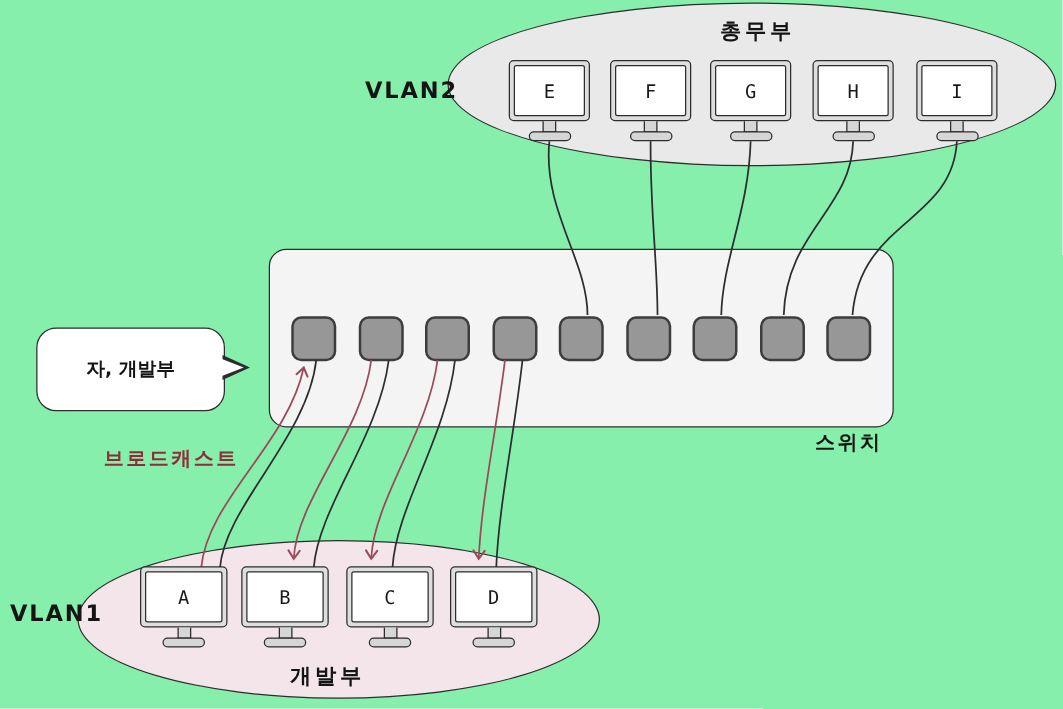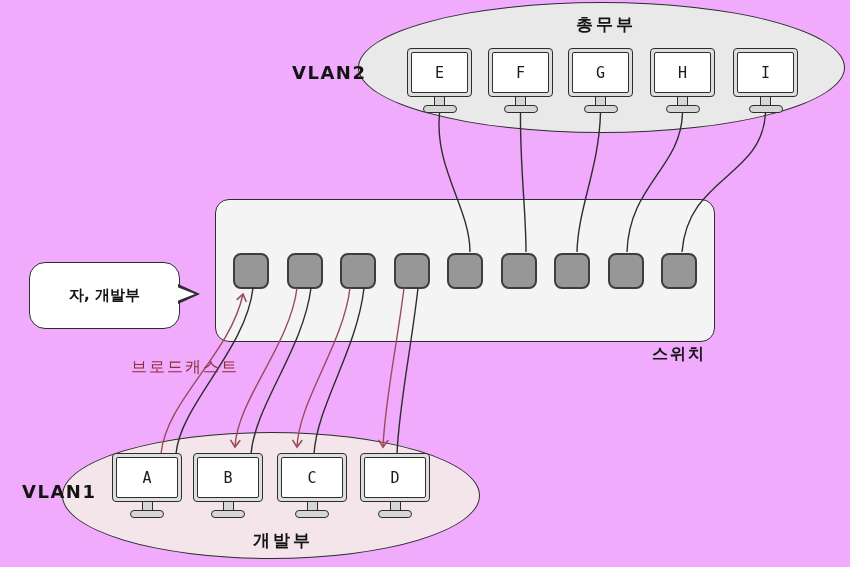--- a/index.html
+++ b/index.html
@@ -3,21 +3,21 @@
 <meta charset="utf-8">
 <style>
   * { box-sizing: border-box; margin: 0; padding: 0; }
   html, body { background: #ffffff; }
   body { font-family: "DejaVu Sans", sans-serif; }
 
   .canvas {
     position: relative;
     width: 850px;
     height: 567px;
-    background: #f0abfc;
+    background: #86efac;
     overflow: hidden;
   }
 
   
   .ellipse {
     position: absolute;
     border: 1.6px solid #2d2d2d;
     border-radius: 50%;
     z-index: 1;
   }
@@ -84,21 +84,21 @@
     background: #d6d6d6;
     border: 1.5px solid #2d2d2d;
     border-radius: 5px;
   }
 
   
   .label { position: absolute; z-index: 3; color: #141414; white-space: nowrap; }
   .vlan-label  { font-size: 18px; font-weight: 600; letter-spacing: 1.5px; }
   .dept-label  { font-size: 17px; font-weight: 600; letter-spacing: 3px; }
   .switch-label{ font-size: 16px; font-weight: 600; letter-spacing: 2px; }
-  .broadcast-label { font-size: 16px; font-weight: 400; letter-spacing: 2px; color: #8e2d39; margin-left: 48px; }
+  .broadcast-label { font-size: 16px; font-weight: 700; letter-spacing: 2px; color: #8e2d39; }
 
   
   .bubble {
     position: absolute;
     left: 29px; top: 262px;
     width: 151px; height: 67px;
     background: #ffffff;
     border: 1.6px solid #2d2d2d;
     border-radius: 16px;
     display: flex; flex-direction: column;
@@ -127,22 +127,22 @@
 </head>
 <body>
 
 <div class="canvas">
 
   <div class="ellipse vlan2"></div>
   <div class="label dept-label" style="left:576px; top:13px;">총무부</div>
   <div class="label vlan-label" style="left:292px; top:62px;">VLAN2</div>
 
   <div class="ellipse vlan1"></div>
-  <div class="label dept-label" style="left:253px; top:529px;">개발부</div>
-  <div class="label vlan-label" style="left:22px; top:481px;">VLAN1</div>
+  <div class="label dept-label" style="left:232px; top:529px;">개발부</div>
+  <div class="label vlan-label" style="left:8px; top:481px;">VLAN1</div>
 
   <div class="switch">
     <div class="port" style="left:17px"></div>
     <div class="port" style="left:70.5px"></div>
     <div class="port" style="left:124px"></div>
     <div class="port" style="left:177.5px"></div>
     <div class="port" style="left:231px"></div>
     <div class="port" style="left:284.5px"></div>
     <div class="port" style="left:338px"></div>
     <div class="port" style="left:391.5px"></div>

